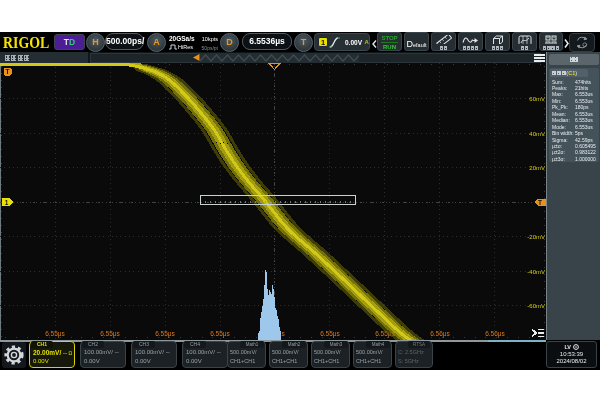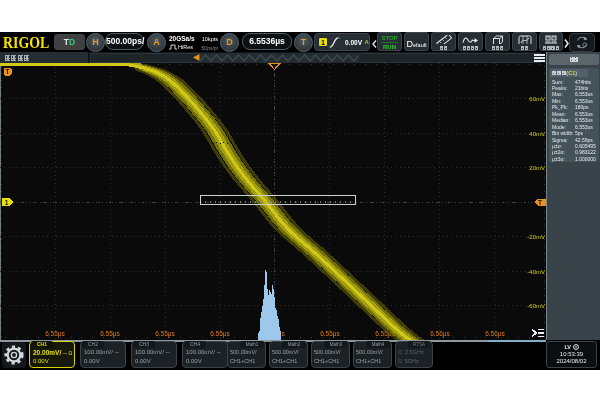--- a/index.html
+++ b/index.html
@@ -23,21 +23,21 @@
         border-radius:3px;color:#fff;text-align:center;display:flex;flex-direction:column;align-items:center;justify-content:flex-start;}
   .tbtn svg{display:block;margin-top:2px;}
   .lbl{display:block;line-height:4px;margin-top:1px;white-space:nowrap;}
 </style>
 </head>
 <body>
 <div id="screen">
 
   <div class="abs" style="left:3px;top:1px;color:#f5e400;font-family:'Liberation Serif',serif;font-weight:bold;font-size:16.5px;transform:scaleX(0.84);transform-origin:0 0;">RIGOL</div>
 
-  <div class="abs" style="left:54px;top:2px;width:31px;height:16px;background:#404040;border:1px solid #3c464d;border-radius:3px;text-align:center;font-size:8.5px;font-weight:bold;line-height:15px;"><span style="color:#dfe5e8;">T</span><span style="color:#35c983;">D</span></div>
+  <div class="abs" style="left:54px;top:2px;width:31px;height:16px;background:#4c1d95;border:1px solid #3c464d;border-radius:3px;text-align:center;font-size:8.5px;font-weight:bold;line-height:15px;"><span style="color:#dfe5e8;">T</span><span style="color:#35c983;">D</span></div>
 
   <div class="circ" style="left:86px;">H</div>
   <div class="vbox" style="left:105px;width:39px;line-height:15px;">500.00ps/</div>
 
   <div class="circ" style="left:147px;">A</div>
   <div class="abs" style="left:169px;top:3px;color:#fff;font-size:6.5px;font-weight:bold;">20GSa/s</div>
   <div class="abs" style="left:169px;top:11.5px;color:#fff;font-size:5.5px;">
     <svg width="9" height="6" style="vertical-align:-1px">
         <path d="M0 5 H2 V1 H6 V5 H8" stroke="#cfd6da" stroke-width="1" fill="none"></path>
       </svg>HiRes</div>

